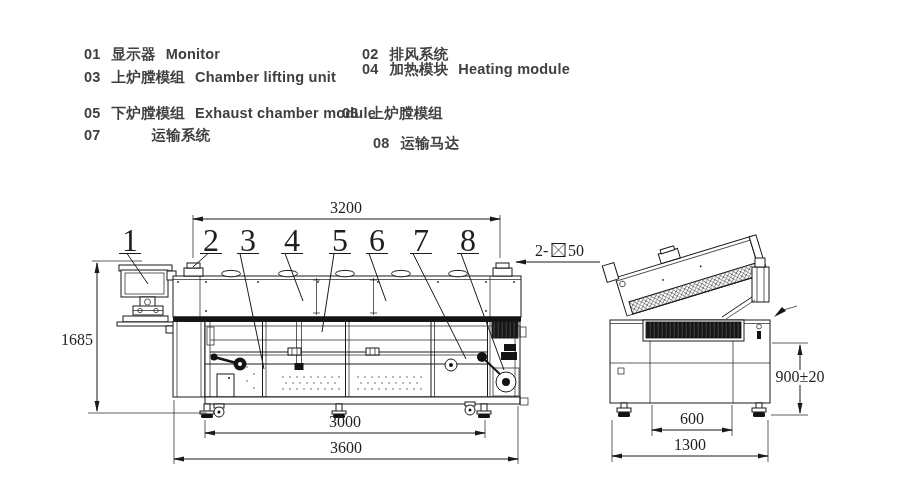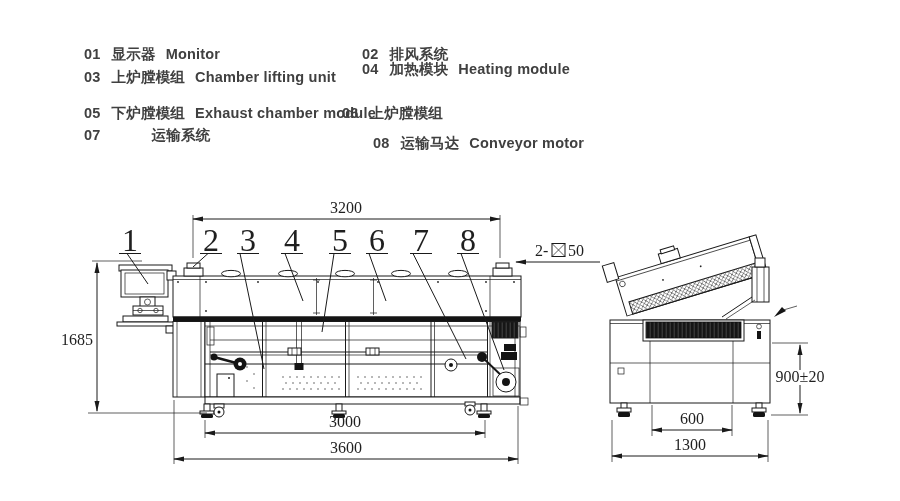--- a/index.html
+++ b/index.html
@@ -407,17 +407,16 @@
       <span class="num">06</span>
       <span class="cn">上炉膛模组</span>
     </div>
     <div class="legend-item" style="left:84px;top:126px;gap:40px;">
       <span class="num">07</span>
       <span class="cn">运输系统</span>
     </div>
     <div class="legend-item" style="left:362px;top:134px;margin-left:11px;">
       <span class="num">08</span>
       <span class="cn">运输马达</span>
-      <span class="en">Conveyor motor</span>
     </div>
   </div>
 
 </div>
 
 </body></html>

